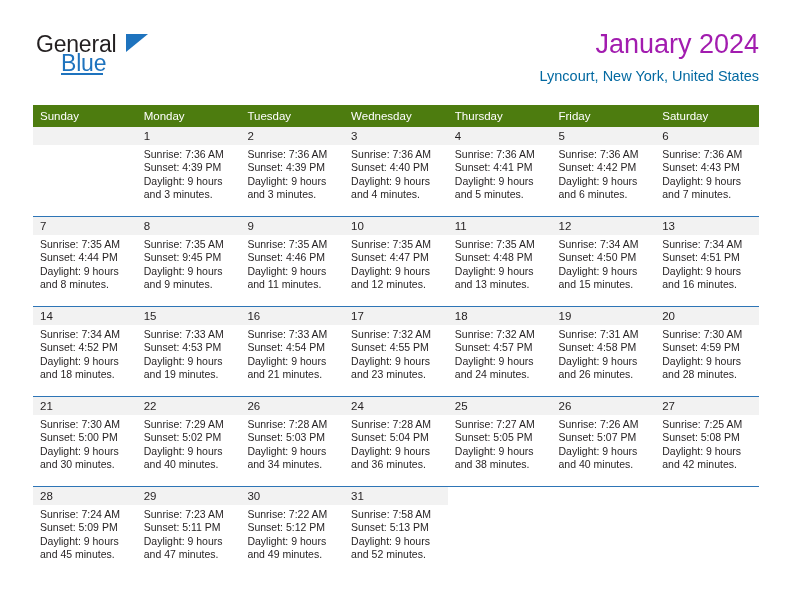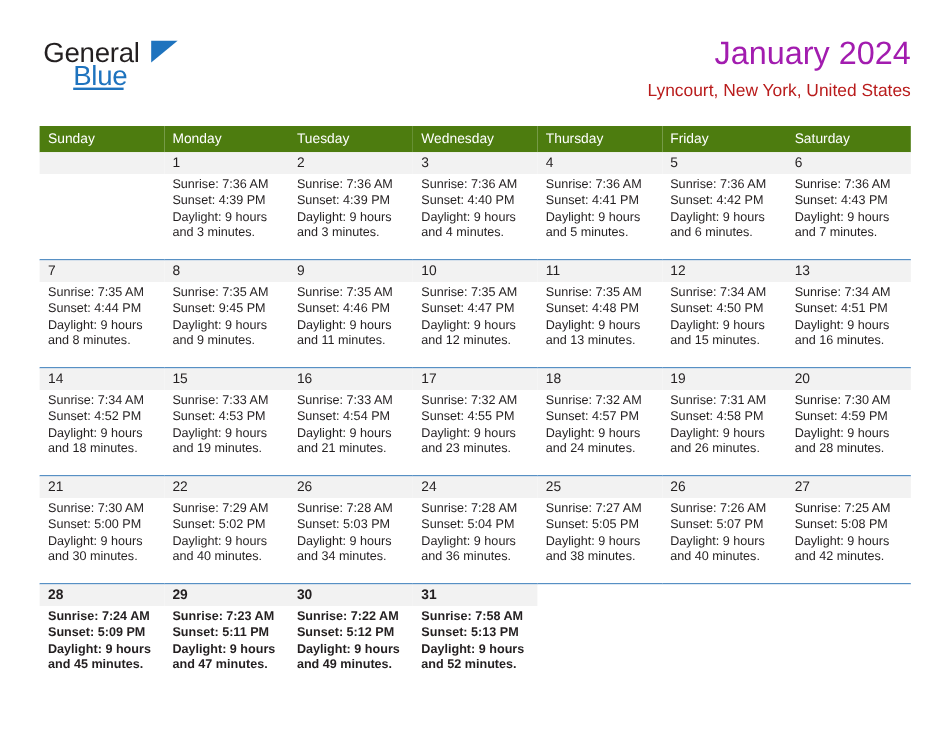--- a/index.html
+++ b/index.html
@@ -85,21 +85,21 @@
     font-size: 27px;
     line-height: 32px;
     color: #a21caf;
     font-weight: normal;
     white-space: nowrap;
   }
   .cal-subtitle {
     margin-top: 7px;
     font-size: 14.5px;
     line-height: 18px;
-    color: #b91c1c;
+    color: #0369a1;
     white-space: nowrap;
   }
 
   
   .calendar {
     position: absolute;
     left: 33px;
     top: 105px;
     width: 726px;
     border-collapse: collapse;
@@ -125,21 +125,20 @@
   .calendar tbody tr:first-child td {
     border-top: none;
   }
   .daycell {
     position: relative;
     height: 89px;
     box-sizing: border-box;
   }
   tr:last-child .daycell {
     height: 89px;
-    font-weight: bold;
   }
   .daynum-bar {
     background: #f2f2f2;
     height: 18px;
     padding: 2px 0 0 7px;
     box-sizing: border-box;
     font-size: 11.5px;
     line-height: 15px;
     color: #231f20;
   }

